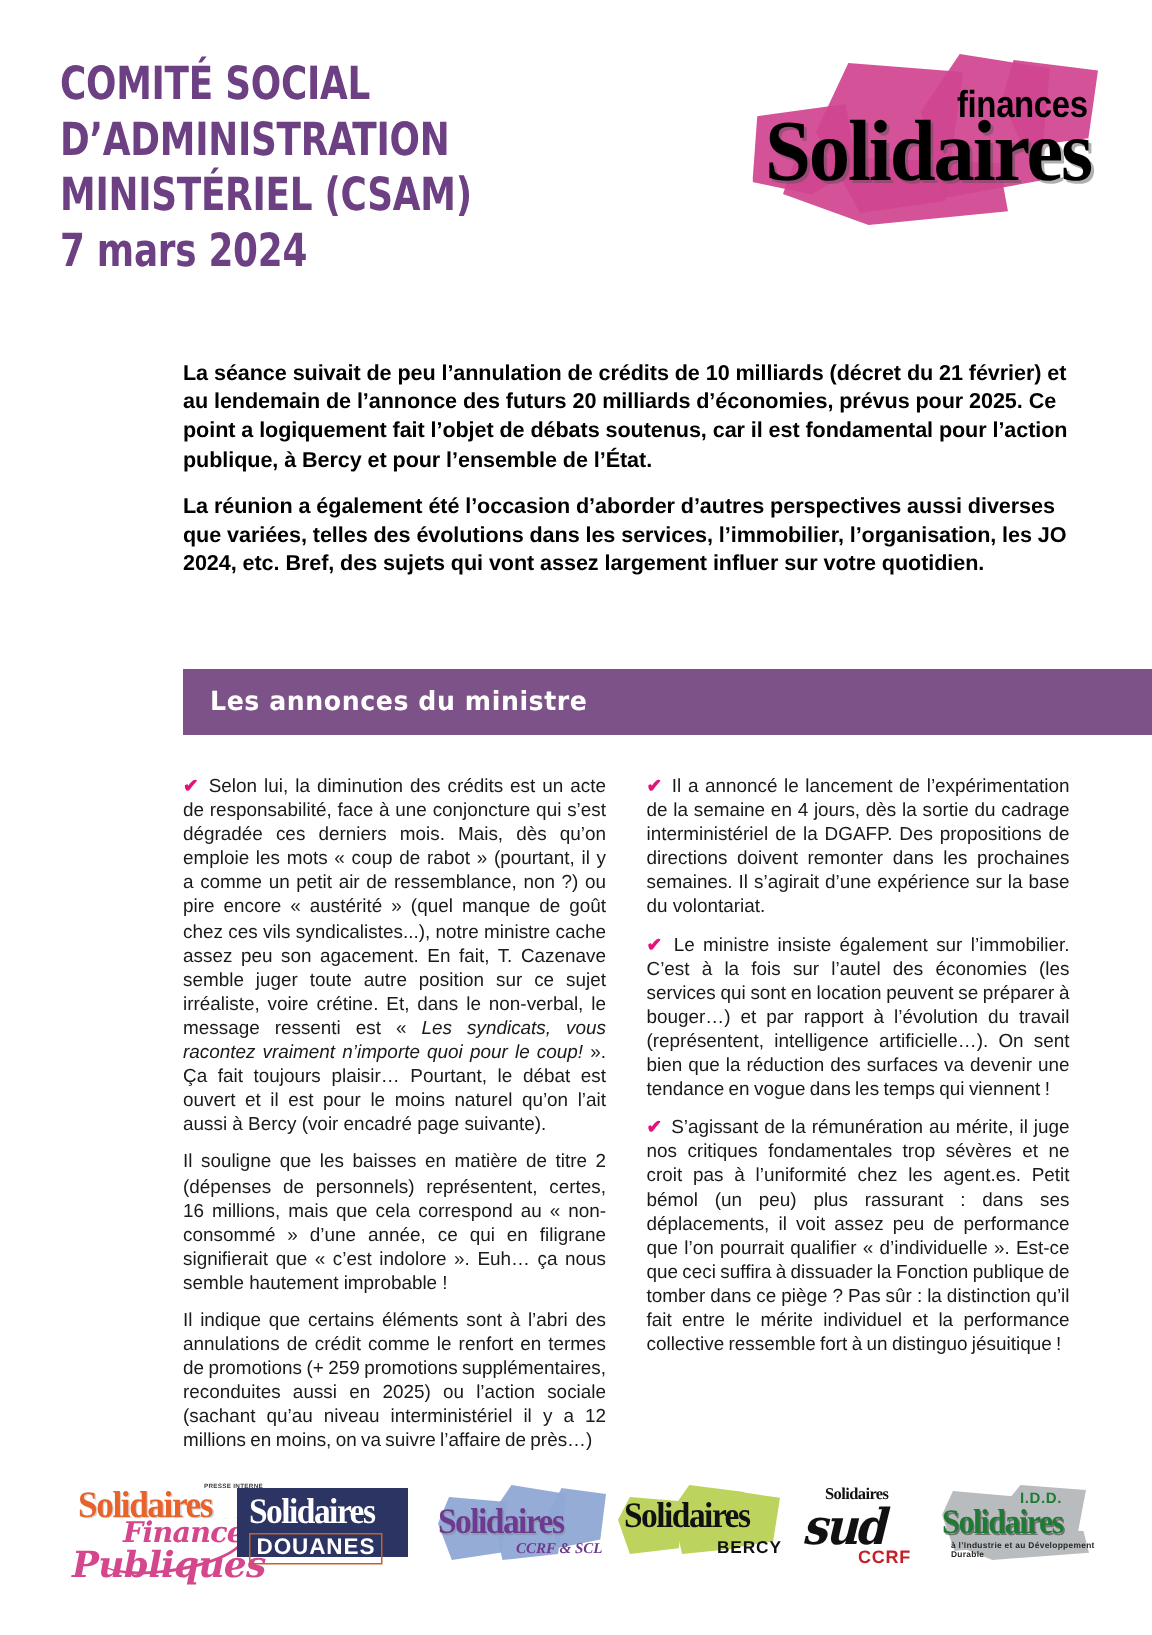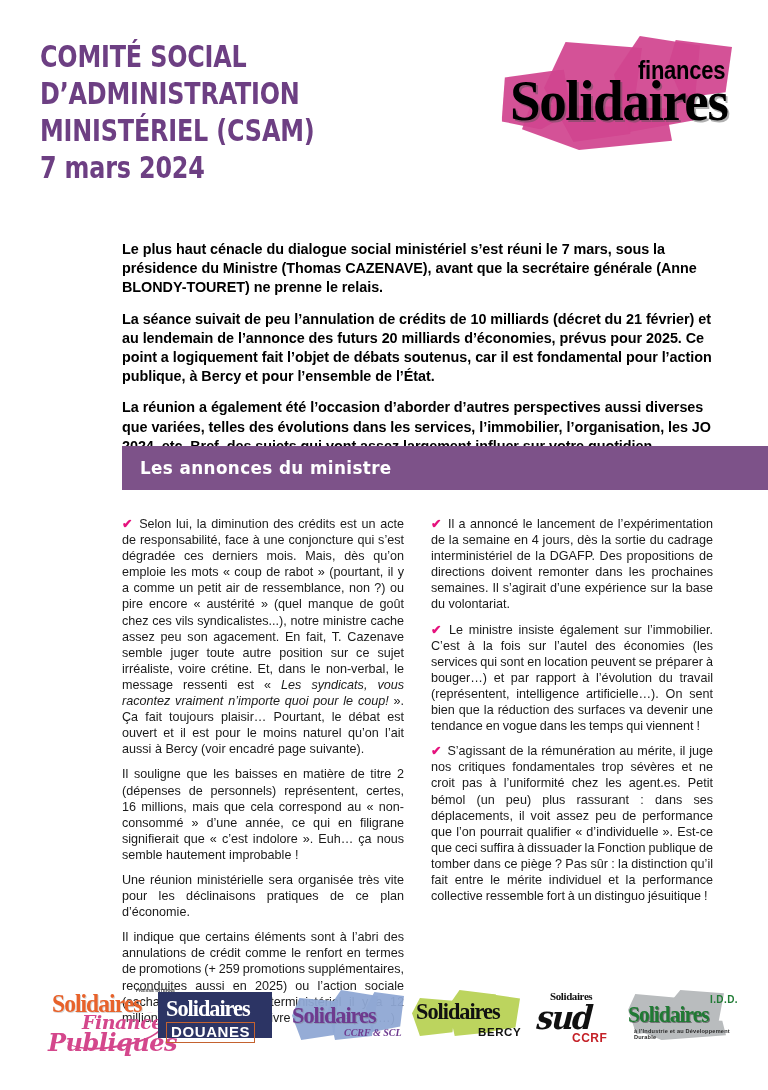--- a/index.html
+++ b/index.html
@@ -314,21 +314,21 @@
   .idd .ib3 { left: 10px; top: 30px; width: 92px; height: 22px;
     clip-path: polygon(4% 0%, 96% 12%, 100% 78%, 30% 100%, 0% 50%); }
   .idd .i-sol {
     position: absolute; left: 4px; top: 14px;
     font-family: "Liberation Serif", serif; font-weight: bold;
     font-size: 23px; color: #1f7a33; letter-spacing: -1px;
     transform: scaleX(0.93); transform-origin: left top;
     text-shadow: 1px 1px 0 rgba(0,0,0,0.4);
   }
   .idd .i-abbr {
-    position: absolute; left: 86px; top: 6px;
+    position: absolute; left: 56px; top: 6px;
     font-family: "Liberation Sans", sans-serif; font-weight: bold;
     font-size: 10px; color: #1f7a33; letter-spacing: 0.4px;
   }
   .idd .i-sub {
     position: absolute; left: 10px; top: 40px;
     font-family: "Liberation Sans", sans-serif; font-weight: bold;
     font-size: 5.6px; color: #2a2a2a; letter-spacing: 0.2px;
   }
 </style>
 </head>
@@ -347,38 +347,36 @@
     <div class="blob b2"></div>
     <div class="blob b3"></div>
     <div class="blob b4"></div>
     <div class="blob b5"></div>
     <div class="finances">finances</div>
     <div class="shadowtext">Solidaires</div>
   </div>
 </div>
 
 <div class="intro">
-  <p>Le plus haut cénacle du dialogue social ministériel s’est réuni le 7 mars, sous la présidence du Ministre (Thomas CAZENAVE), avant que la secrétaire générale (Anne BLONDY-TOURET) ne prenne le relais.</p>
   <p>La séance suivait de peu l’annulation de crédits de 10 milliards (décret du 21 février) et au lendemain de l’annonce des futurs 20 milliards d’économies, prévus pour 2025. Ce point a logiquement fait l’objet de débats soutenus, car il est fondamental pour l’action publique, à Bercy et pour l’ensemble de l’État.</p>
   <p>La réunion a également été l’occasion d’aborder d’autres perspectives aussi diverses que variées, telles des évolutions dans les services, l’immobilier, l’organisation, les JO 2024, etc. Bref, des sujets qui vont assez largement influer sur votre quotidien.</p>
 </div>
 
 <div class="banner">
   <span class="banner-label">Les annonces du ministre</span>
 </div>
 
 <div class="columns">
 
   <div class="col">
     <p class="bullet-para">
       <span class="check">✔</span>
       <b>Selon lui, la diminution des crédits est un acte de responsabilité, face à une conjoncture qui s’est dégradée ces derniers mois.</b><span> Mais, dès qu’on emploie les mots « coup de rabot » (pourtant, il y a comme un petit air de ressemblance, non ?) ou pire encore « austérité » (quel manque de goût chez ces vils syndicalistes...), notre ministre cache assez peu son agacement. En fait, T. Cazenave semble juger toute autre position sur ce sujet irréaliste, voire crétine. Et, dans le non-verbal, le message ressenti est « </span><i>Les syndicats, vous racontez vraiment n’importe quoi pour le coup!</i><span> ». Ça fait toujours plaisir… Pourtant, le débat est ouvert et il est pour le moins naturel qu’on l’ait aussi à Bercy (voir encadré page suivante).</span>
     </p>
     <p>Il souligne que les baisses en matière de titre 2 (dépenses de personnels) représentent, certes, 16 millions, mais que cela correspond au « non-consommé » d’une année, ce qui en filigrane signifierait que « c’est indolore ». Euh… ça nous semble hautement improbable !</p>
-    <p class="tight">Une réunion ministérielle sera organisée très vite pour les déclinaisons pratiques de ce plan d’économie.</p>
     <p class="tight">Il indique que certains éléments sont à l’abri des annulations de crédit comme le renfort en termes de promotions (+ 259 promotions supplémentaires, reconduites aussi en 2025) ou l’action sociale (sachant qu’au niveau interministériel il y a 12 millions en moins, on va suivre l’affaire de près…)</p>
   </div>
 
   <div class="col">
     <p class="bullet-para">
       <span class="check">✔</span>
       <b>Il a annoncé le lancement de l’expérimentation de la semaine en 4 jours, dès la sortie du cadrage interministériel de la DGAFP.</b><span> Des propositions de directions doivent remonter dans les prochaines semaines. Il s’agirait d’une expérience sur la base du volontariat.</span>
     </p>
     <p class="bullet-para tight">
       <span class="check">✔</span>

